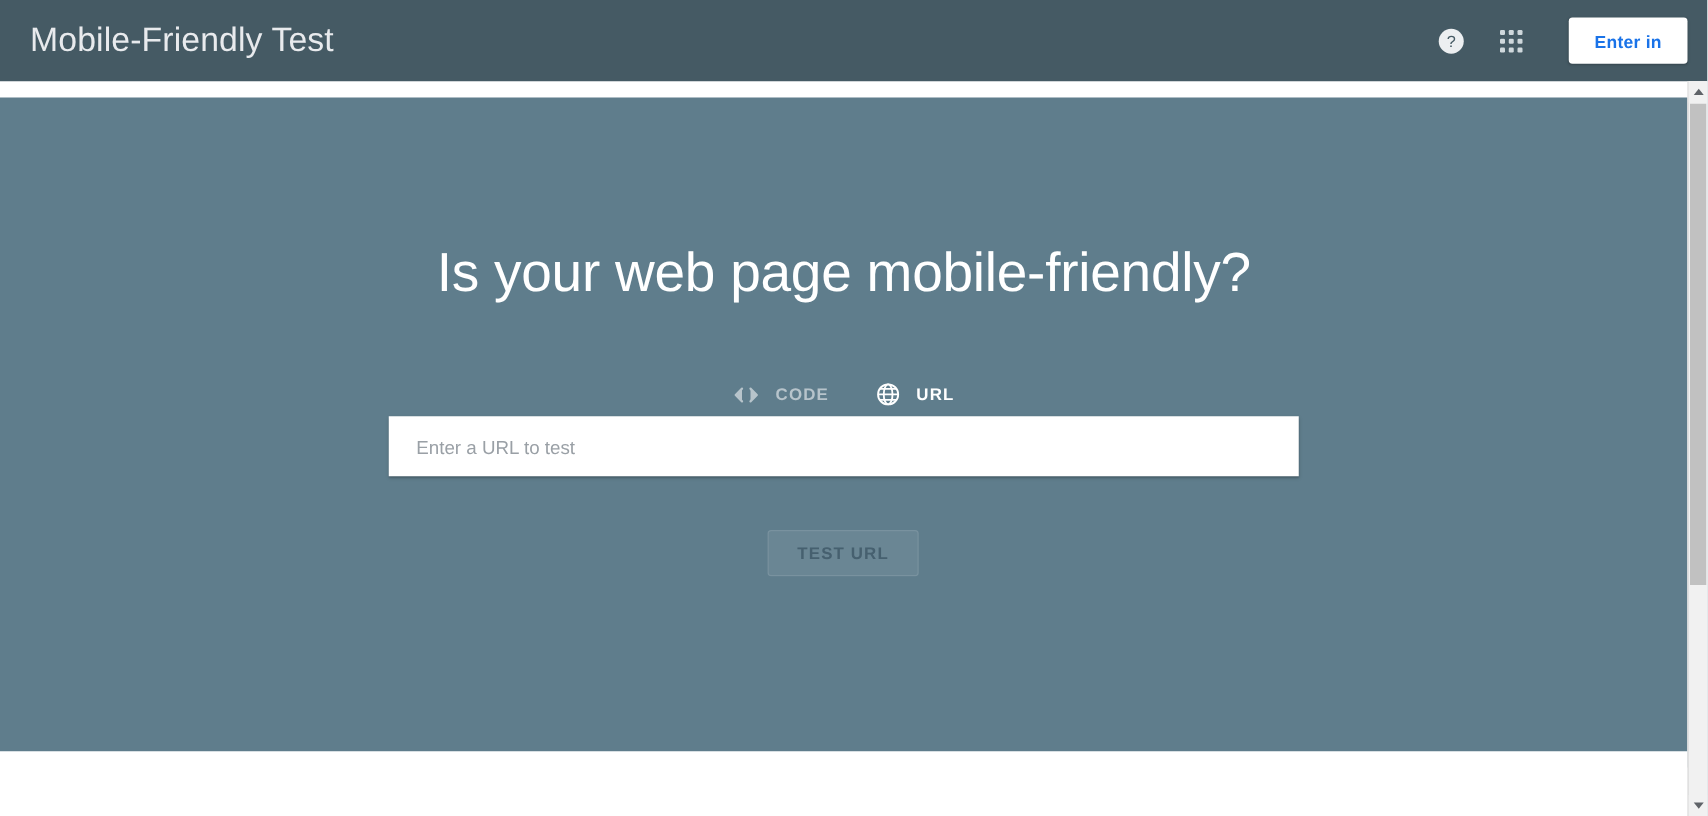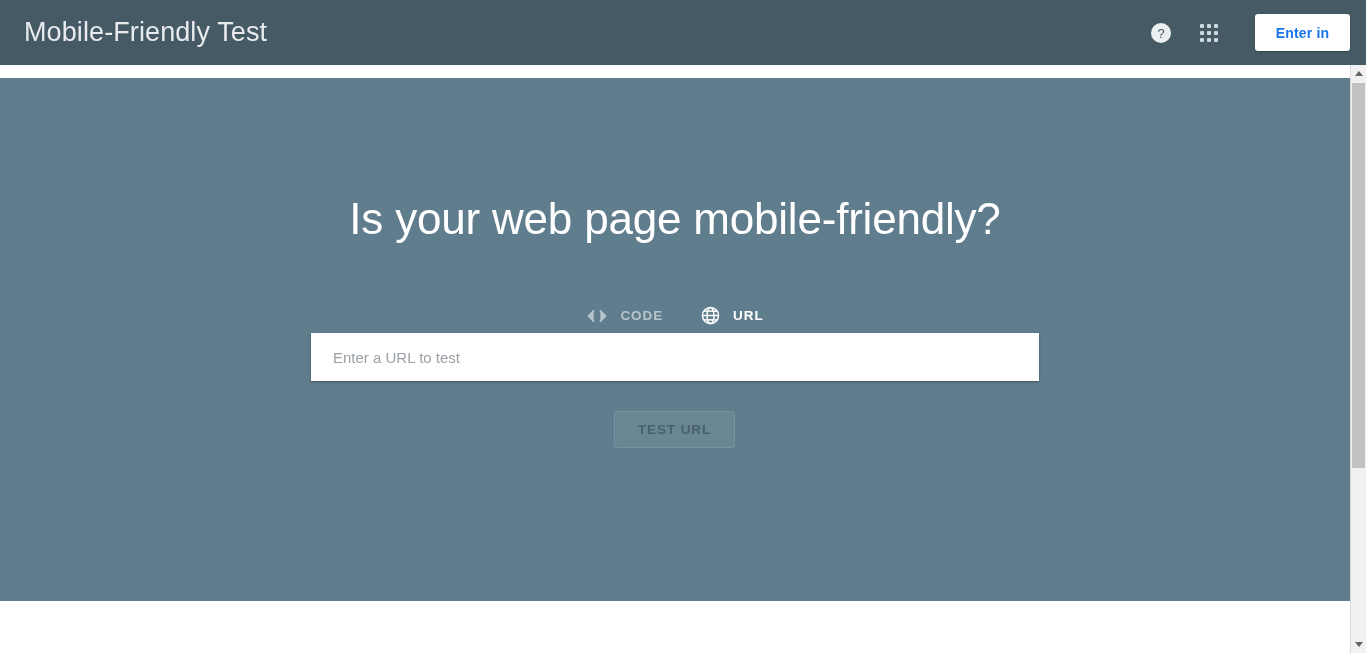--- a/index.html
+++ b/index.html
@@ -186,34 +186,34 @@
     height: 48px;
   }
   .url-input {
     width: 100%;
     height: 100%;
     box-sizing: border-box;
     border: none;
     outline: none;
     background: #ffffff;
     font-family: "Liberation Sans", sans-serif;
-    font-size: 15px;
+    font-size: 20px;
     color: #3c4043;
     padding: 0 22px;
     box-shadow: 0 1px 3px rgba(0,0,0,0.18), 0 1px 1px rgba(0,0,0,0.12);
   }
   .url-input::placeholder {
     color: #9aa0a6;
     font-size: 15px;
   }
 
   
   .test-btn {
     position: absolute;
-    top: 333px;
+    top: 346px;
     left: 614px;
     width: 121px;
     height: 37px;
     background: rgba(255,255,255,0.07);
     border: 1px solid rgba(255,255,255,0.10);
     border-radius: 3px;
     color: #46606f;
     font-family: "Liberation Sans", sans-serif;
     font-size: 13.5px;
     font-weight: bold;

